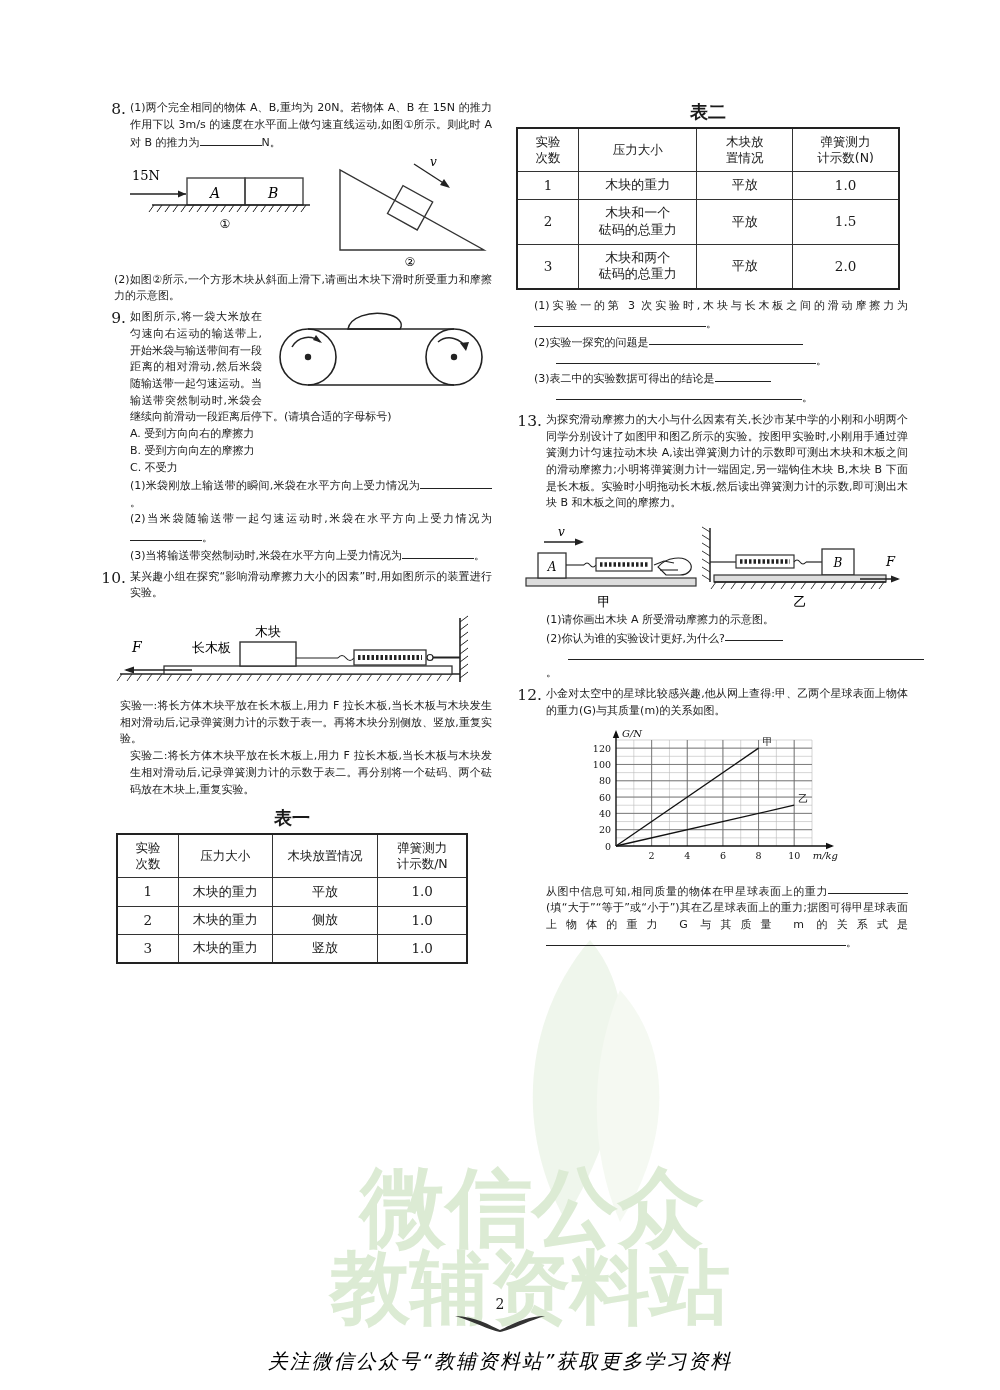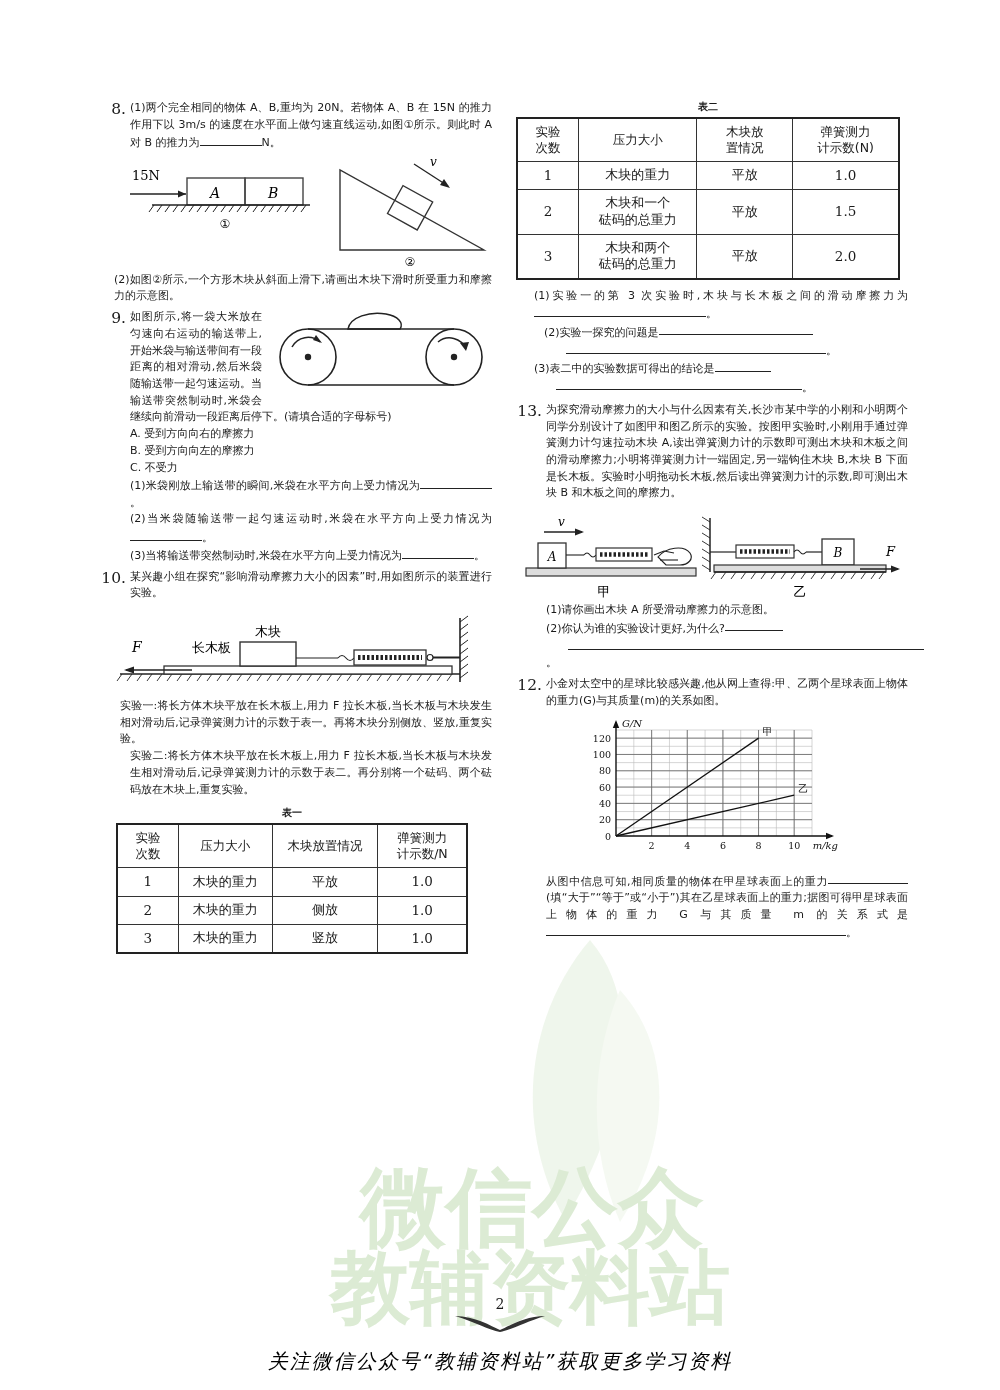--- a/index.html
+++ b/index.html
@@ -24,21 +24,21 @@
 
   .q { position:relative; margin-bottom:4px; }
   .q-num { position:absolute; left:0; top:0; width:34px; text-align:right; font-size:15.5px; }
   .q-body { margin-left:38px; font-size:11px; line-height:1.52; text-align:justify; }
   .sub { margin-left:0px; text-indent:0; }
   .indent { margin-left:22px; }
   .line { display:inline-block; border-bottom:1px solid #222; vertical-align:baseline; height:1.05em; }
   .cn { font-family:"DejaVu Sans", sans-serif; }
 
   
-  .tbl-cap { text-align:center; font-size:10px; font-weight:bold; font-family:"DejaVu Sans", sans-serif; margin:8px 0 3px 0; }
+  .tbl-cap { text-align:center; font-size:18px; font-weight:bold; font-family:"DejaVu Sans", sans-serif; margin:8px 0 3px 0; }
   table.data { border-collapse:collapse; margin:0 auto; background:#fff; }
   table.data td { border:1px solid #333; text-align:center; font-family:"DejaVu Sans", sans-serif;
                   font-size:13px; padding:5px 4px; line-height:1.28; }
   table.data td.hd { font-size:12.5px; }
   table.data td.num { font-family:"DejaVu Serif", serif; font-size:13.5px; }
   table.data { border:2px solid #222; }
 
   
   .fig { position:relative; }
   .fig svg { display:block; margin:0 auto; }
@@ -300,21 +300,21 @@
           <td>平放</td>
           <td class="num">2.0</td>
         </tr>
       </tbody>
         </table>
 
       <div style="margin-top:8px;">
         <div class="q-body cn" style="margin-left:26px;">
           <span>(1)实验一的第 3 次实验时,木块与长木板之间的滑动摩擦力为</span><span class="line" style="width:172px;"></span><span>。</span>
         </div>
-        <div class="q-body cn" style="margin-left:36px;">
+        <div class="q-body cn" style="margin-left:26px;">
           <span>(2)实验一探究的问题是</span><span class="line" style="width:154px;"></span><br>
           <span class="line" style="width:260px; margin-left:22px;"></span><span>。</span>
         </div>
         <div class="q-body cn" style="margin-left:26px;">
           <span>(3)表二中的实验数据可得出的结论是</span><span class="line" style="width:56px;"></span><br>
           <span class="line" style="width:246px; margin-left:22px;"></span><span>。</span>
         </div>
       </div>
 
       <div class="q" style="margin-top:6px;">

